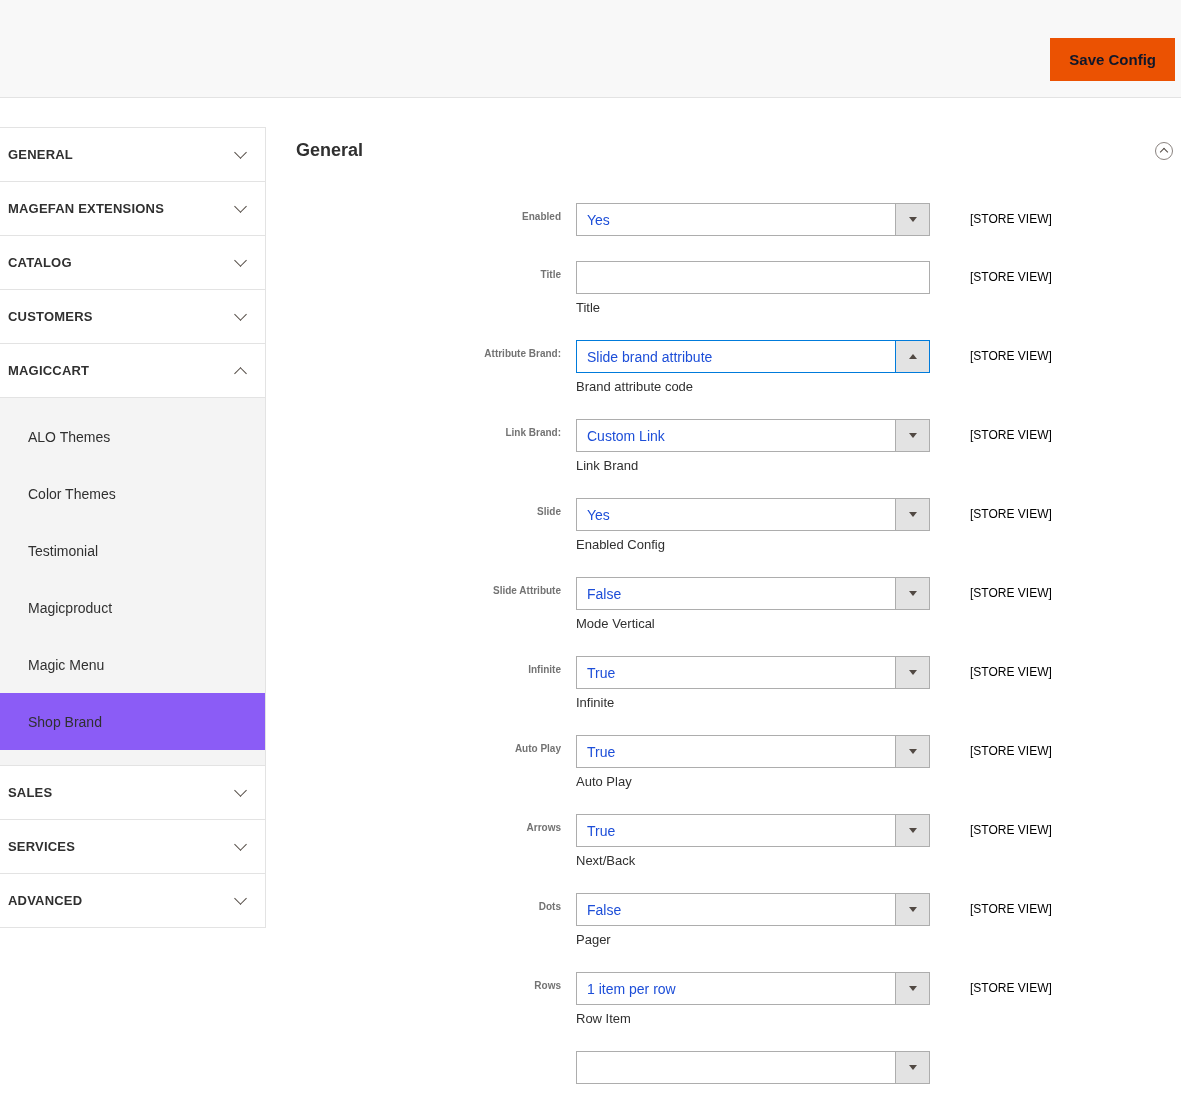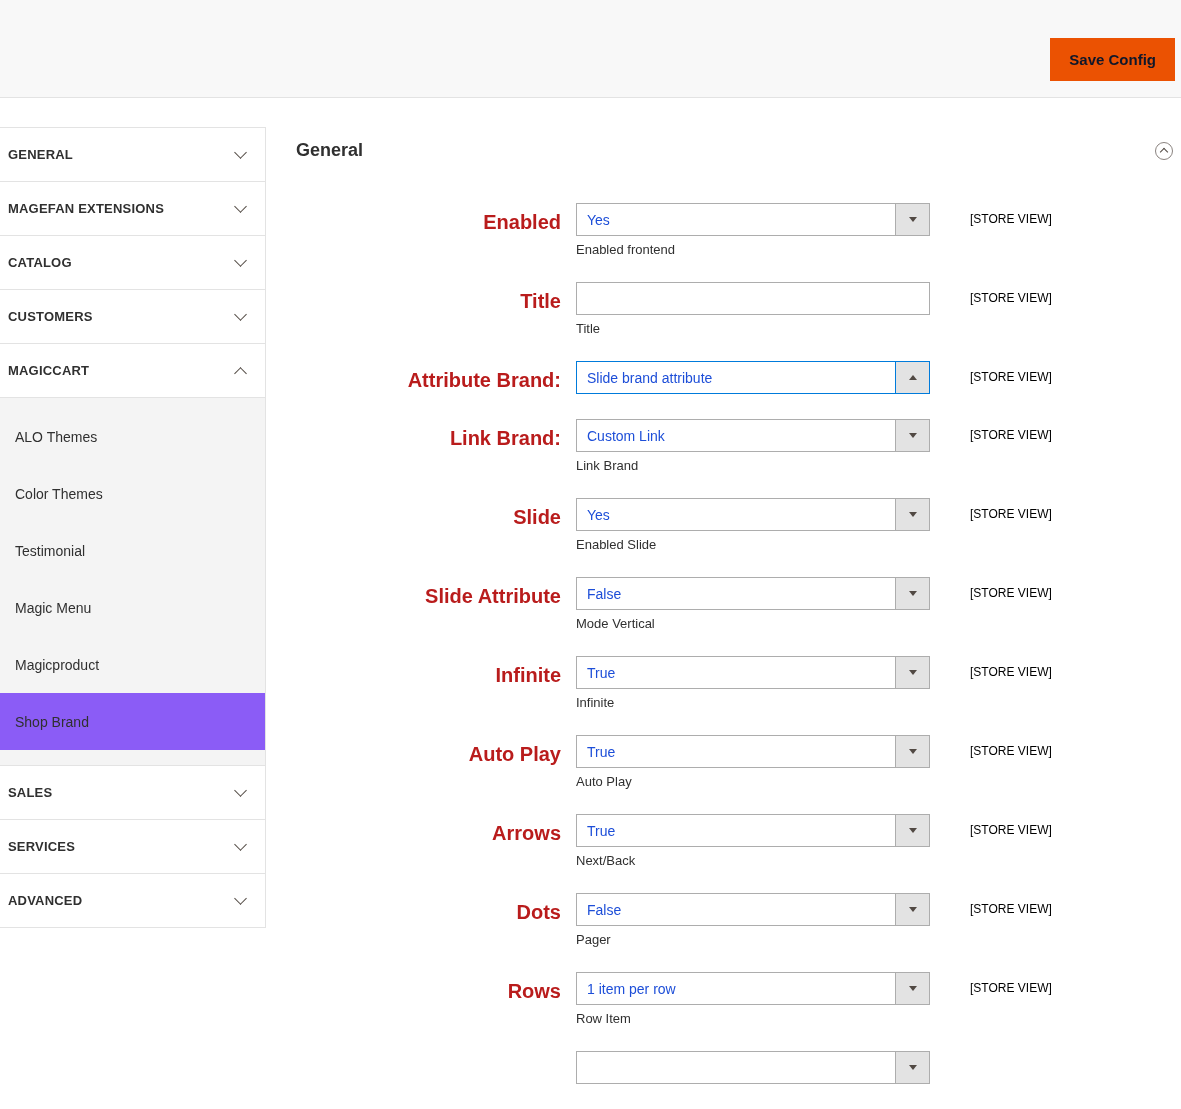--- a/index.html
+++ b/index.html
@@ -21,34 +21,34 @@
   }
   .nav-section-header{
     height:53px;display:flex;align-items:center;justify-content:space-between;
     padding:0 20px 0 8px;border-bottom:1px solid #e3e3e3;cursor:pointer;background:#fff;
   }
   .nav-section-label{font-size:13px;font-weight:700;color:#303030;letter-spacing:.2px;}
   .chev{display:inline-block;width:8px;height:8px;border-right:1.5px solid #514943;border-bottom:1.5px solid #514943;}
   .chev.down{transform:rotate(45deg);margin-top:-4px;}
   .chev.up{transform:rotate(-135deg);margin-top:5px;}
   .subnav{background:#f4f4f4;padding:10px 0 15px;border-bottom:1px solid #e3e3e3;}
-  .subnav-item{height:57px;display:flex;align-items:center;padding-left:15px;font-size:14px;color:#303030;cursor:pointer;}
+  .subnav-item{height:57px;display:flex;align-items:center;padding-left:28px;font-size:14px;color:#303030;cursor:pointer;}
   .subnav-item.active{background:#8b5cf6;font-weight:400;}
   
   .main{position:absolute;left:296px;top:140px;width:885px;}
   .section-head{display:flex;align-items:center;justify-content:space-between;}
   .section-title{font-size:18px;font-weight:700;color:#303030;}
   .collapse-btn{
     width:18px;height:18px;margin-right:8px;border:1px solid #8a837f;border-radius:50%;
     background:transparent;display:flex;align-items:center;justify-content:center;cursor:pointer;box-sizing:border-box;
   }
   .collapse-btn .chev-sm{display:inline-block;width:5px;height:5px;border-right:1.5px solid #514943;border-bottom:1.5px solid #514943;transform:rotate(-135deg);margin-top:2px;}
   .config-form{margin-top:42px;}
   .field-row{display:flex;align-items:flex-start;margin-bottom:25px;}
-  .field-label{width:280px;box-sizing:border-box;text-align:right;padding:8px 15px 0 0;font-size:20px;font-weight:700;color:#b91c1c;}
+  .field-label{width:280px;box-sizing:border-box;text-align:right;padding:8px 15px 0 0;font-size:10px;font-weight:700;color:#737373;}
   .field-control{width:354px;}
   .select-box{display:flex;height:33px;box-sizing:border-box;border:1px solid #adadad;background:#fff;cursor:pointer;}
   .select-value{flex:1;font-size:14px;color:#1d4ed8;padding:8px 0 0 10px;overflow:hidden;white-space:nowrap;}
   .select-arrow-btn{width:33px;border-left:1px solid #adadad;background:#e3e3e3;display:flex;align-items:center;justify-content:center;}
   .tri{width:0;height:0;border-left:4px solid transparent;border-right:4px solid transparent;border-top:5px solid #514943;}
   .tri.up{border-top:none;border-bottom:5px solid #514943;}
   .field-row.focused .select-box{border-color:#007bdb;}
   .field-row.focused .select-arrow-btn{border-left-color:#007bdb;}
   .text-input{
     width:100%;height:33px;box-sizing:border-box;border:1px solid #adadad;background:#fff;
@@ -95,22 +95,22 @@
 
   <div class="nav-section">
     <div class="nav-section-header">
       <span class="nav-section-label">MAGICCART</span>
       <span class="chev up"></span>
     </div>
   <div class="subnav">
         <div class="subnav-item">ALO Themes</div>
         <div class="subnav-item">Color Themes</div>
         <div class="subnav-item">Testimonial</div>
+        <div class="subnav-item">Magicproduct</div>
         <div class="subnav-item">Magic Menu</div>
-        <div class="subnav-item">Magicproduct</div>
         <div class="subnav-item active">Shop Brand</div>
       </div>
     </div>
 
   <div class="nav-section">
     <div class="nav-section-header">
       <span class="nav-section-label">SALES</span>
       <span class="chev down"></span>
     </div>
   </div>
@@ -140,38 +140,38 @@
   <div class="config-form">
       <div class="field-row">
         <label class="field-label">Enabled</label>
         <div class="field-control">
           <div class="select-box">
             <span class="select-value">Yes</span>
             <span class="select-arrow-btn">
               <i class="tri"></i>
             </span>
           </div>
-          <div class="field-comment">Enabled frontend</div>
         </div>
         <div class="scope-label">[STORE VIEW]</div>
       </div>
       <div class="field-row">
         <label class="field-label">Title</label>
         <div class="field-control"><input class="text-input" type="text" value="" style=""><div class="field-comment">Title</div></div>
         <div class="scope-label">[STORE VIEW]</div>
       </div>
       <div class="field-row focused">
         <label class="field-label">Attribute Brand:</label>
         <div class="field-control">
           <div class="select-box">
             <span class="select-value">Slide brand attribute</span>
             <span class="select-arrow-btn">
               <i class="tri up"></i>
             </span>
           </div>
+          <div class="field-comment">Brand attribute code</div>
         </div>
         <div class="scope-label">[STORE VIEW]</div>
       </div>
       <div class="field-row">
         <label class="field-label">Link Brand:</label>
         <div class="field-control">
           <div class="select-box">
             <span class="select-value">Custom Link</span>
             <span class="select-arrow-btn">
               <i class="tri"></i>
@@ -183,21 +183,21 @@
       </div>
       <div class="field-row">
         <label class="field-label">Slide</label>
         <div class="field-control">
           <div class="select-box">
             <span class="select-value">Yes</span>
             <span class="select-arrow-btn">
               <i class="tri"></i>
             </span>
           </div>
-          <div class="field-comment">Enabled Slide</div>
+          <div class="field-comment">Enabled Config</div>
         </div>
         <div class="scope-label">[STORE VIEW]</div>
       </div>
       <div class="field-row">
         <label class="field-label">Slide Attribute</label>
         <div class="field-control">
           <div class="select-box">
             <span class="select-value">False</span>
             <span class="select-arrow-btn">
               <i class="tri"></i>

